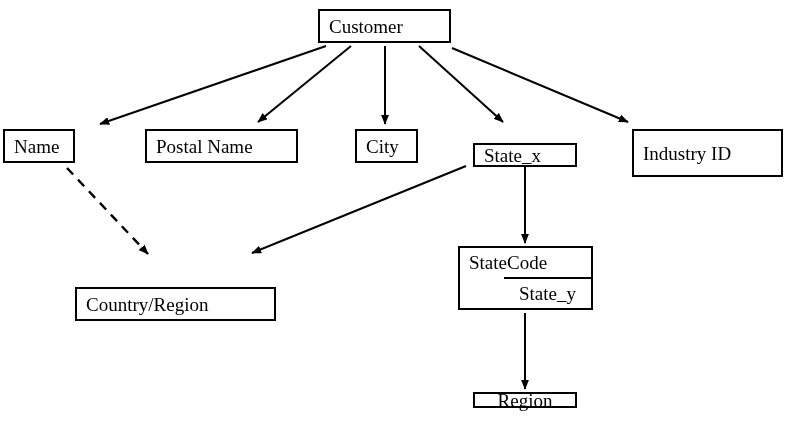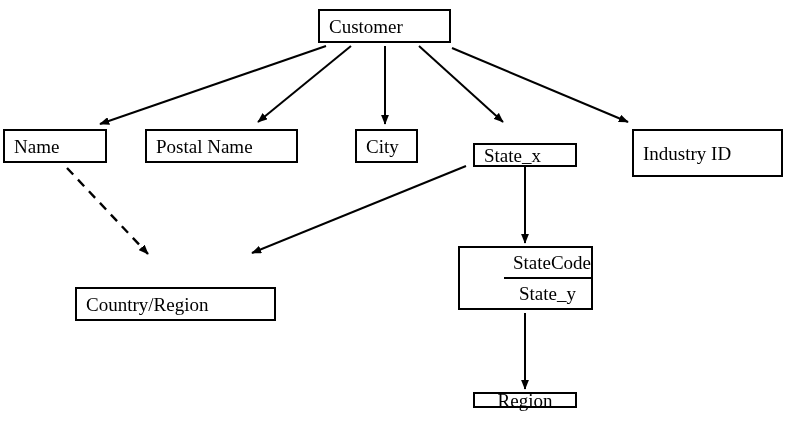--- a/index.html
+++ b/index.html
@@ -55,22 +55,22 @@
     box-sizing: border-box;
     color: #000000;
     font-size: 19px;
     line-height: 1;
     display: flex;
     align-items: center;
     white-space: nowrap;
     flex: 1 1 0;
   }
   .node-stack .cell.align-left {
-    justify-content: flex-end;
-    padding-left: 25px;
+    justify-content: flex-start;
+    padding-left: 9px;
   }
   .node-stack .cell.align-center {
     justify-content: center;
     margin-left: 44px;
   }
   .node-stack .cell.divider-top {
     border-top: 2px solid #000000;
   }
 </style>
 </head>
@@ -94,21 +94,21 @@
         <line x1="466" y1="166" x2="252" y2="253" stroke="#000000" stroke-width="2" marker-end="url(#arrowhead)"></line>
         <line x1="525" y1="166" x2="525" y2="243" stroke="#000000" stroke-width="2" marker-end="url(#arrowhead)"></line>
         <line x1="525" y1="313" x2="525" y2="389" stroke="#000000" stroke-width="2" marker-end="url(#arrowhead)"></line>
       </g>
   </svg>
 
   <div id="node-layer">
       <div class="node align-left" style="left: 318px; top: 9px; width: 133px; height: 34px;">
         <span>Customer</span>
       </div>
-      <div class="node align-left" style="left: 3px; top: 129px; width: 104px; height: 34px; align-items: center;">
+      <div class="node align-left" style="left: 3px; top: 129px; width: 72px; height: 34px; align-items: center;">
         <span>Name</span>
       </div>
       <div class="node align-left" style="left: 145px; top: 129px; width: 153px; height: 34px;">
         <span>Postal Name</span>
       </div>
       <div class="node align-left" style="left: 355px; top: 129px; width: 63px; height: 34px;">
         <span>City</span>
       </div>
       <div class="node align-left" style="left: 473px; top: 143px; width: 104px; height: 24px;">
         <span>State_x</span>

